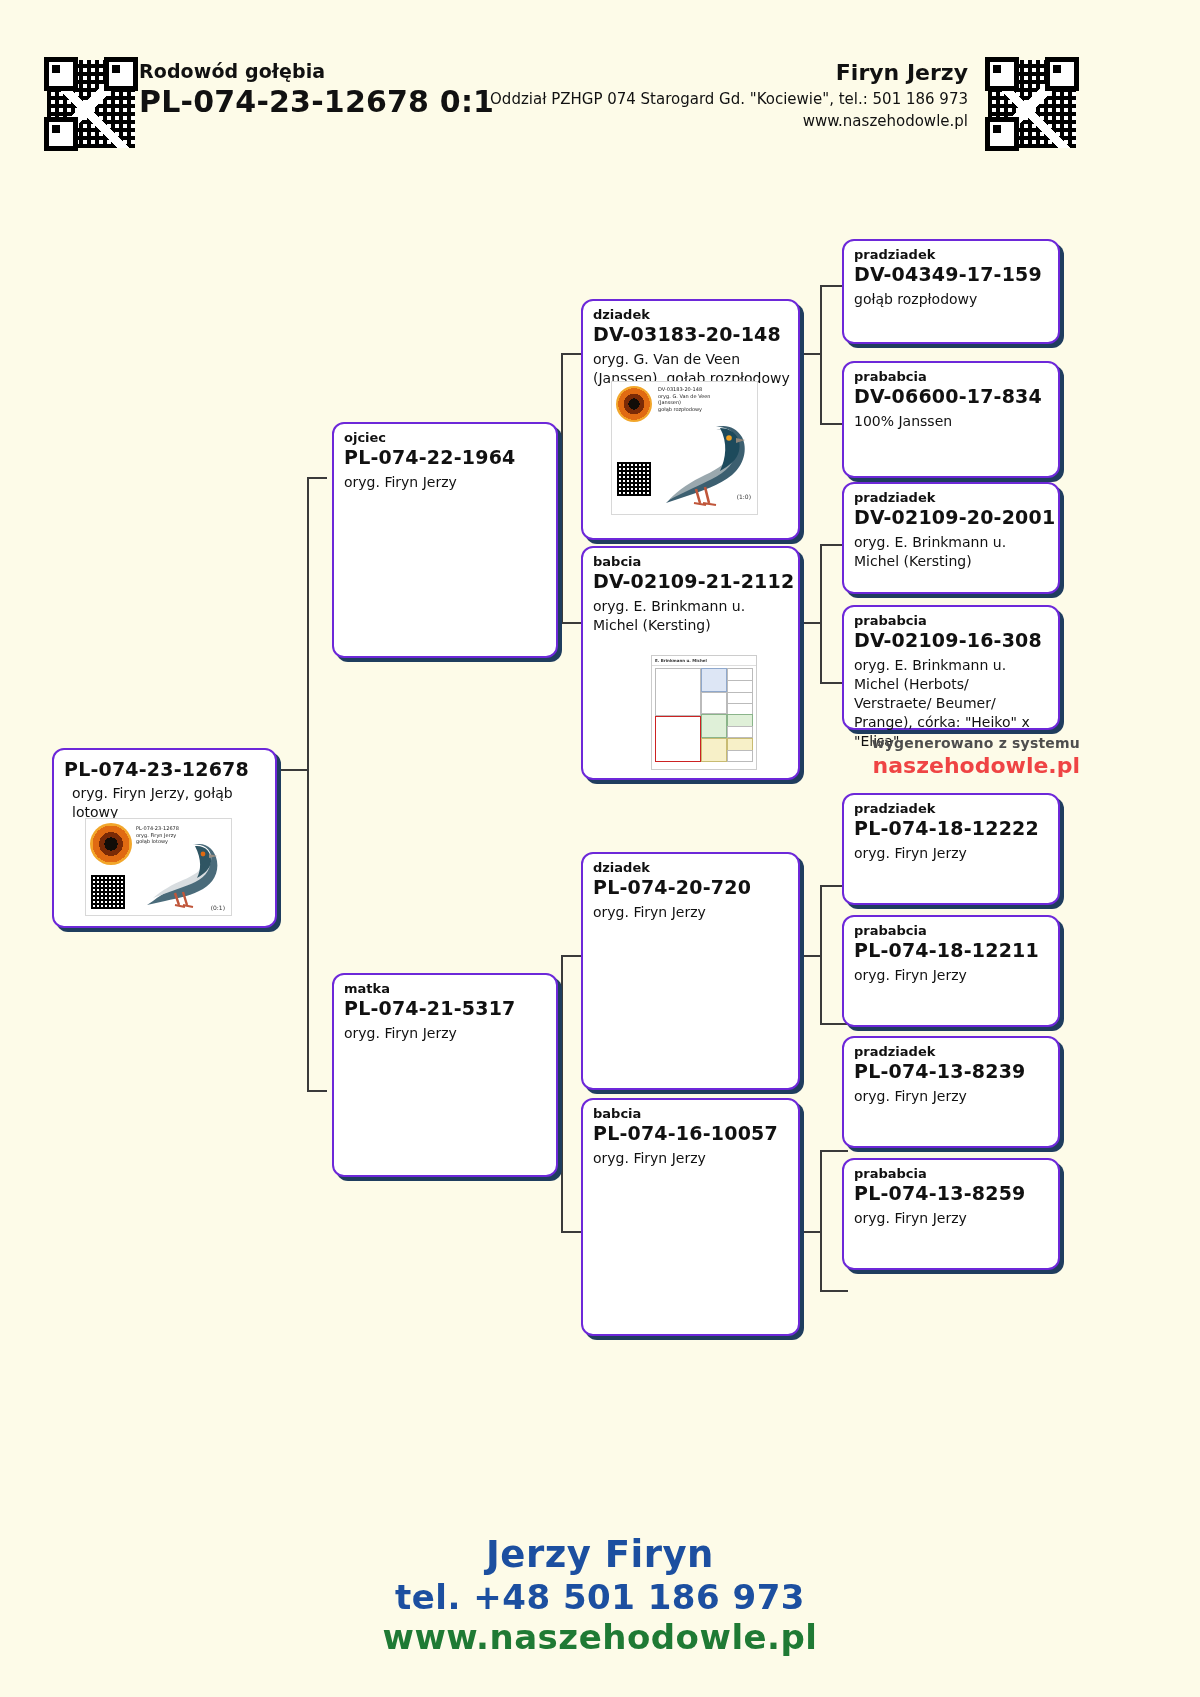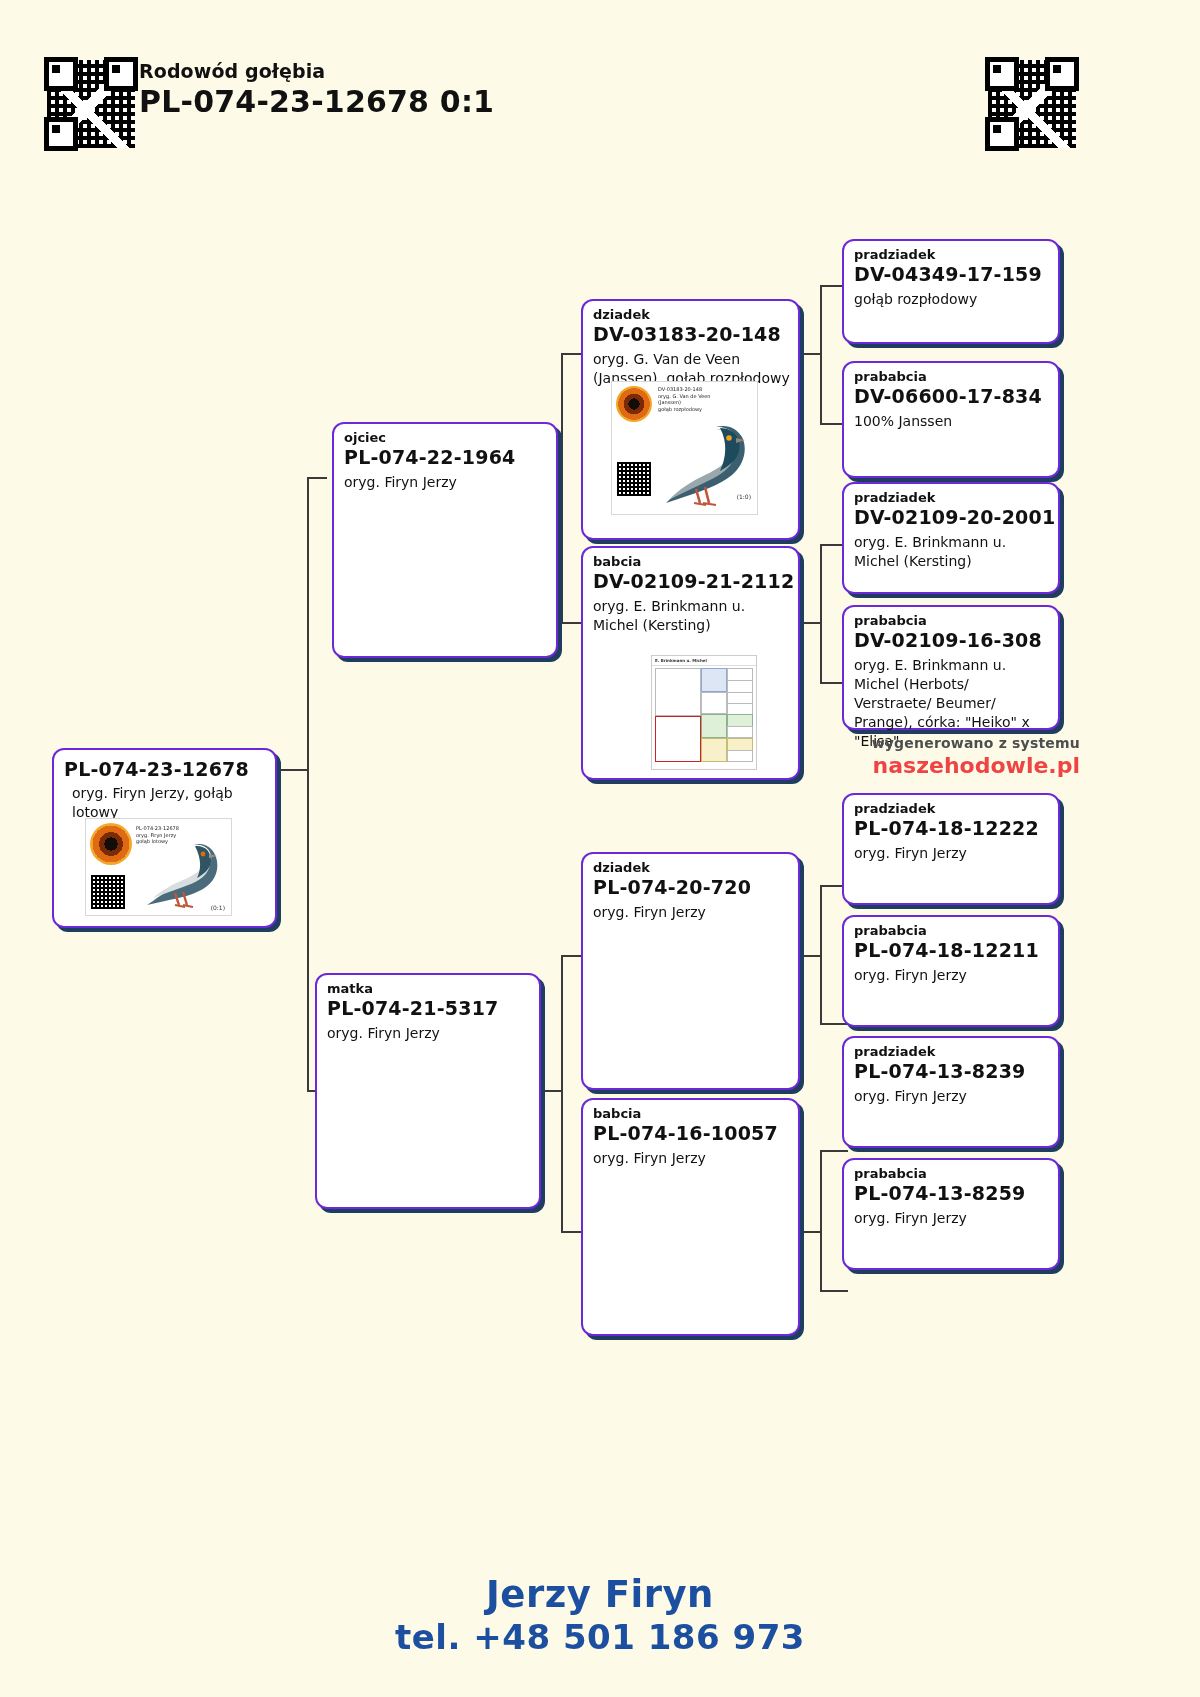--- a/index.html
+++ b/index.html
@@ -278,20 +278,24 @@
     <div class="qr-corner" style="left:-3px;bottom:-3px;">
         <i></i>
       </div>
   </div>
 
   <div class="title-block">
     <div class="title-small">Rodowód gołębia</div>
     <div class="title-big">PL-074-23-12678 0:1</div>
   </div>
 
+  <div class="breeder">
+    <div class="breeder-name">Firyn Jerzy</div>
+    <div class="breeder-addr">Oddział PZHGP 074 Starogard Gd. "Kociewie", tel.: 501 186 973 www.naszehodowle.pl</div>
+  </div>
 
   <div class="qr qr-right">
     <div class="qr-corner" style="left:-3px;top:-3px;">
         <i></i>
       </div>
     <div class="qr-corner" style="right:-3px;top:-3px;">
         <i></i>
       </div>
     <div class="qr-corner" style="left:-3px;bottom:-3px;">
         <i></i>
@@ -355,21 +359,21 @@
     </svg>
   </div>
 </div>
 
 <div class="box with-role" style="left:332px;top:422px;width:226px;height:236px;">
   <div class="role">ojciec</div>
   <div class="ring">PL-074-22-1964</div>
   <div class="desc">oryg. Firyn Jerzy</div>
 </div>
 
-<div class="box with-role" style="left:315px;top:973px;width:226px;height:236px;">
+<div class="box with-role" style="left:332px;top:973px;width:226px;height:204px;">
   <div class="role">matka</div>
   <div class="ring">PL-074-21-5317</div>
   <div class="desc">oryg. Firyn Jerzy</div>
 </div>
 
 <div class="box with-role" style="left:581px;top:299px;width:219px;height:241px;">
   <div class="role">dziadek</div>
   <div class="ring">DV-03183-20-148</div>
   <div class="desc">oryg. G. Van de Veen (Janssen), gołąb rozpłodowy</div>
   <div class="photo" style="left:28px;top:80px;width:145px;height:132px;">
@@ -478,13 +482,14 @@
 </div>
 
 <div class="watermark" style="left:820px;top:735px;width:260px;">
   <div class="w1">wygenerowano z systemu</div>
   <div class="w2">naszehodowle.pl</div>
 </div>
 
 <div class="footer">
   <div class="f1">Jerzy Firyn</div>
   <div class="f2">tel. +48 501 186 973</div>
+  <div class="f3">www.naszehodowle.pl</div>
 </div>
 
 </body></html>

